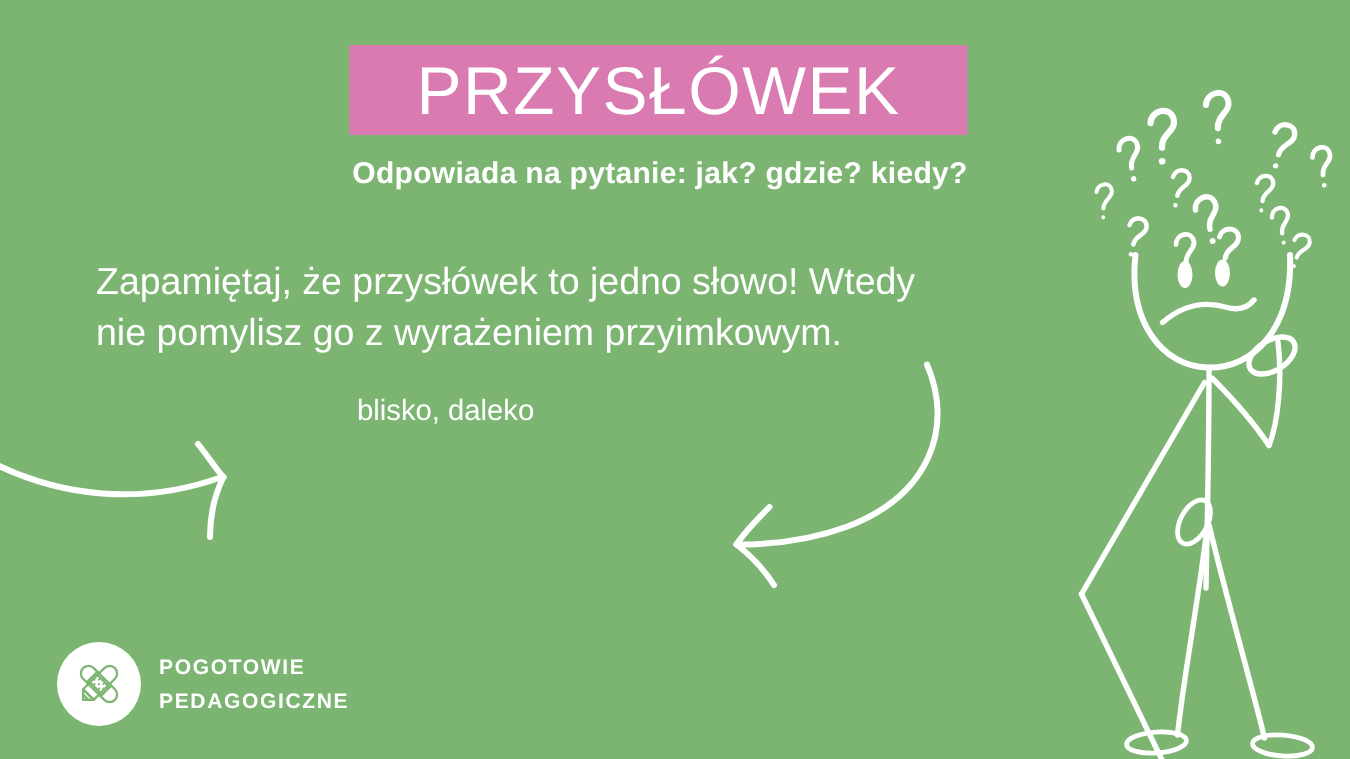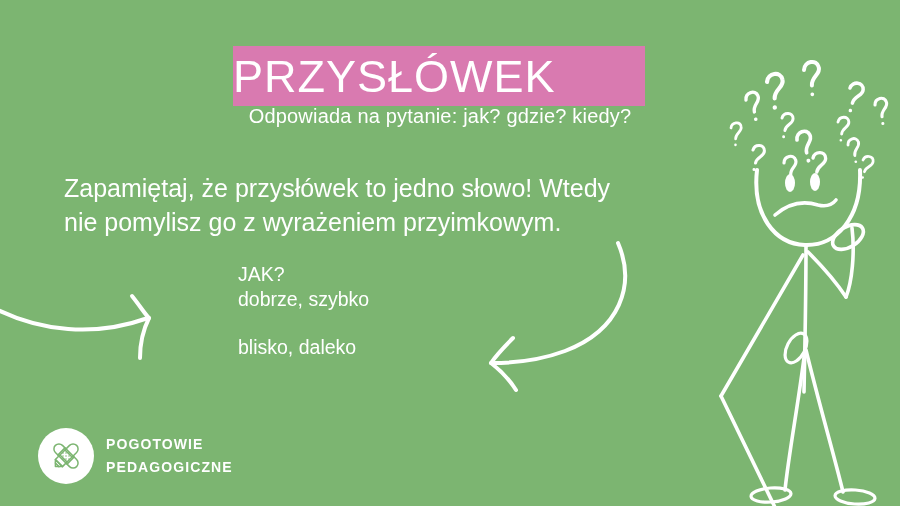--- a/index.html
+++ b/index.html
@@ -11,39 +11,39 @@
   }
   #slide{
     position:absolute;inset:0;width:900px;height:506px;
     background:#7cb571;overflow:hidden;
   }
 
   
   #title-band{
     position:absolute;left:233px;top:30px;width:412px;height:60px;
     background:#d97ab0;
-    display:flex;align-items:center;margin-top:16px;
+    display:flex;align-items:center;justify-content:center;
   }
   #title-text{
     color:#ffffff;
     font-size:45px;
     font-weight:400;
     letter-spacing:1px;
     line-height:1;
     white-space:nowrap;
     font-family:"Liberation Sans", sans-serif;
   }
 
   
   #subtitle{
     position:absolute;left:0;top:105px;width:880px;
     text-align:center;
     color:#ffffff;
     font-size:20px;
-    font-weight:normal;
+    font-weight:bold;
     letter-spacing:.2px;
   }
 
   
   #body-text{
     position:absolute;left:64px;top:172px;width:580px;
     color:#ffffff;
     font-size:25px;
     font-weight:400;
     line-height:1.34;
@@ -97,24 +97,20 @@
 
   <div id="title-band">
     <div id="title-text">PRZYSŁÓWEK</div>
   </div>
 
   <div id="subtitle">Odpowiada na pytanie: jak? gdzie? kiedy?</div>
 
   <div id="body-text">Zapamiętaj, że przysłówek to jedno słowo! Wtedy nie pomylisz go z wyrażeniem przyimkowym.</div>
 
   <div id="qa-list">
-    <div class="qa-item">
-      <div class="qa-q">JAK?</div>
-      <div class="qa-a">dobrze, szybko</div>
-    </div>
     <div class="qa-item">
       <div class="qa-a">blisko, daleko</div>
     </div>
   </div>
 
   <div id="logo">
     <div id="logo-mark">
       <svg width="44" height="44" viewBox="0 0 44 44" aria-hidden="true">
         <g fill="none" stroke="#7cb571" stroke-width="1.5" stroke-linecap="round" stroke-linejoin="round">
 

